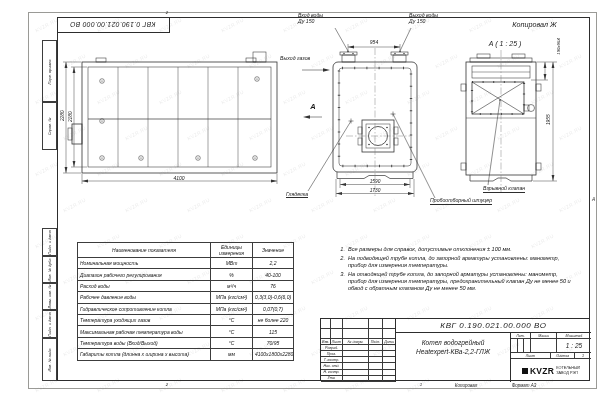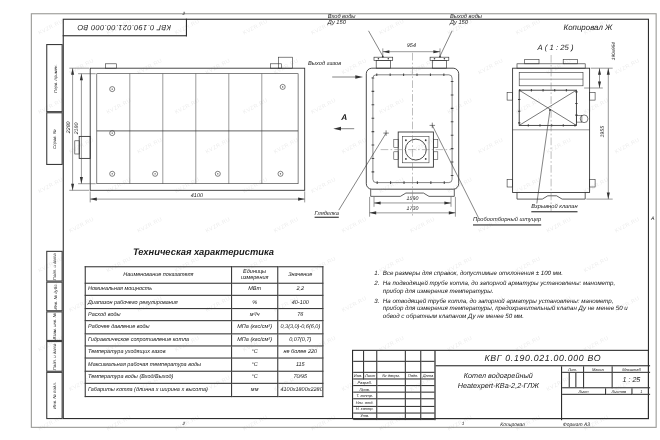--- a/index.html
+++ b/index.html
@@ -334,21 +334,20 @@
 
   <div class="t ctr" style="left:164px;top:175.5px;width:30px;font-size:5px;">4100</div>
   <div class="t ctr rot90" style="left:48px;top:112.5px;width:30px;font-size:4.8px;">2280</div>
   <div class="t ctr rot90" style="left:56px;top:114px;width:30px;font-size:4.8px;">2180</div>
 
   <div class="t ctr" style="left:477px;top:40px;width:56px;font-size:7px;">А ( 1 : 25 )</div>
   <div class="t ctr rot90" style="left:533px;top:117px;width:32px;font-size:4.8px;">1955</div>
   <div class="t ctr rot90" style="left:543px;top:44px;width:32px;font-size:4.3px;">190х954</div>
   <div class="t" style="left:483px;top:186px;font-size:5.2px;"><span class="u">Взрывной клапан</span></div>
 
-  <div class="t ctr" style="left:77px;top:225px;width:216px;font-size:8.5px;font-weight:600;">Техническая характеристика</div>
   <div class="tech-wrap">
     <table class="tech">
       <colgroup>
           <col style="width:133px">
           <col style="width:42px">
           <col style="width:41px">
         </colgroup>
       <thead>
         <tr>
           <th>Наименование показателя</th>
@@ -499,20 +498,28 @@
             <i style="border-right:none"></i>
           </div>
         <div class="tbc" style="width:26px"></div>
         <div class="tbc" style="width:34px;border-right:none;font-size:6.5px">1 : 25</div>
       </div>
       <div class="tbr" style="height:6px">
         <div class="tbc" style="width:40px">Лист</div>
         <div class="tbc" style="width:24px">Листов</div>
         <div class="tbc" style="width:16px;border-right:none">1</div>
       </div>
+      <div class="tb-logo">
+        <span class="logo-box"></span>
+        <span class="logo-txt">KVZR</span>
+        <span class="logo-co">
+          <span>КОТЕЛЬНЫЙ</span>
+          <span>ЗАВОД РЭП</span>
+        </span>
+      </div>
     </div>
   </div>
 <div class="scell" style="top: 40px; height: 62px;">
       <span>Перв. примен.</span>
     </div>
     <div class="scell" style="top: 102px; height: 48px;">
       <span>Справ. №</span>
     </div>
     <div class="scell" style="top: 228px; height: 28px;">
       <span>Подп. и дата</span>

